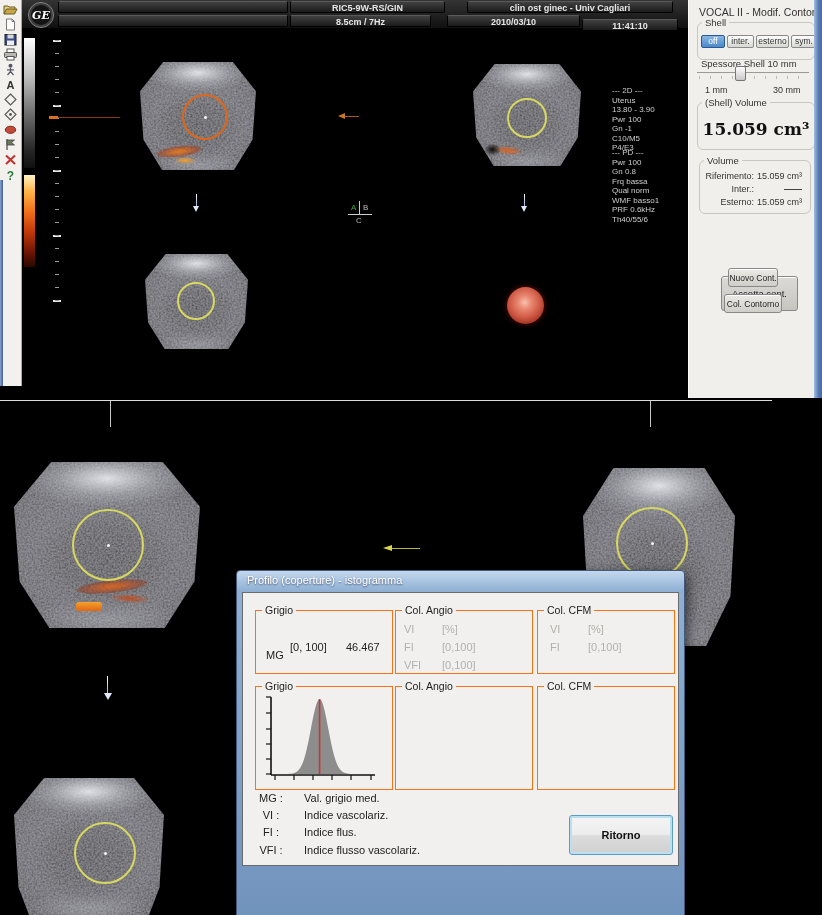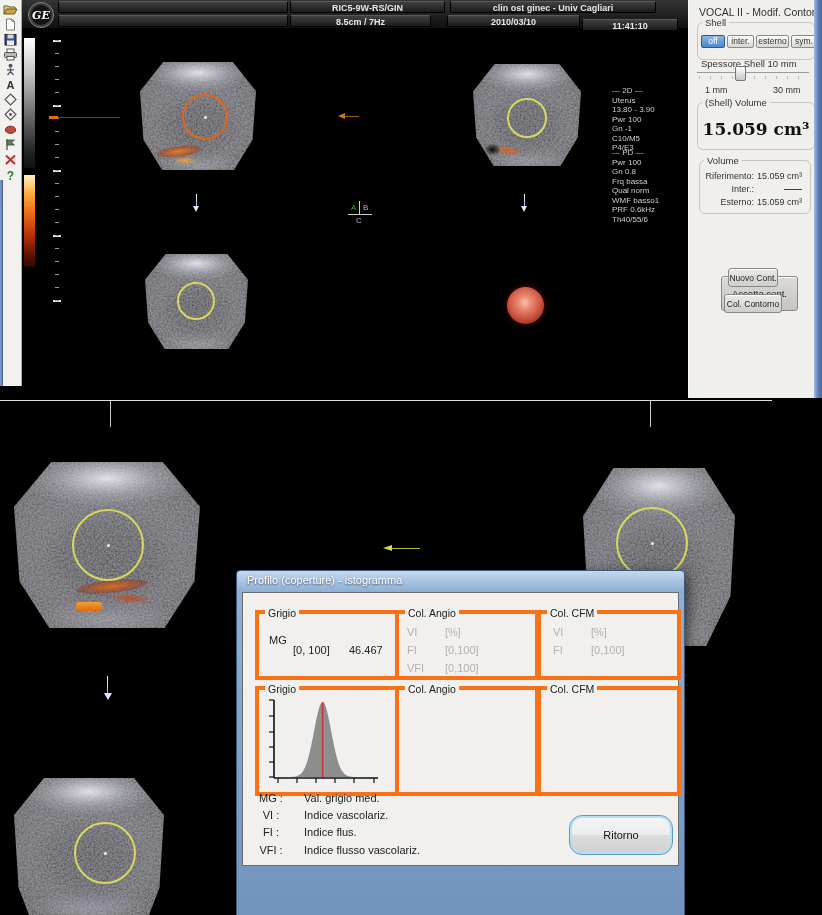--- a/index.html
+++ b/index.html
@@ -103,31 +103,31 @@
 
   
   #dialog{position:absolute;left:236px;top:570px;width:449px;height:388px;z-index:10;
           border:1px solid #41597a;border-radius:4px 4px 2px 2px;box-sizing:border-box;
           background:linear-gradient(#c4d8ee,#8fb0d4 20px,#7b9cc4 60%,#6d90ba);
           box-shadow:2px 4px 14px rgba(0,0,0,.65);}
   #dlg-title{position:absolute;left:10px;top:3px;color:#fff;font-size:11px;
           text-shadow:0 1px 2px rgba(0,0,40,.6);}
   #dlg-body{position:absolute;left:5px;top:21px;width:437px;height:274px;background:#f1f0ee;
           border:1px solid #6b6b6b;box-sizing:border-box;font-size:11px;color:#222;}
-  .dgrp{position:absolute;border:4px solid #f97316;}
+  .dgrp{position:absolute;border:1px solid #f97316;}
   .dgrp>.glabel{position:absolute;top:-7px;left:6px;background:#f1f0ee;padding:0 3px;
           font-size:10.5px;color:#222;line-height:12px;}
   .grayrow{position:absolute;color:#b3b1ac;}
   .leg-row{position:absolute;left:0;font-size:11px;color:#222;white-space:nowrap;}
   .leg-name{display:inline-block;width:56px;text-align:center;padding-right:5px;}
   #ritorno{position:absolute;left:326px;top:222px;width:102px;height:38px;
-          border:1px solid #5e9bc4;border-radius:13px;
+          border:1px solid #5e9bc4;border-radius:3px;
           background:linear-gradient(#f4f4f4,#ededed 48%,#dcdcdc 52%,#d0d0d0);
           box-shadow:0 0 0 2px #b8e0f0 inset;display:flex;align-items:center;justify-content:center;
-          font-size:11px;color:#111;}
+          font-size:11px;color:#111;font-weight:bold;}
   svg.hist{position:absolute;left:5px;top:6px;}
 </style>
 </head>
 <body>
 
 <svg width="0" height="0" style="position:absolute">
   <filter id="speckle" x="0" y="0" width="100%" height="100%">
     <feTurbulence type="fractalNoise" baseFrequency="0.55" numOctaves="2" seed="7" result="t"></feTurbulence>
     <feColorMatrix in="t" type="matrix" values="0 0 0 0 0.78  0 0 0 0 0.78  0 0 0 0 0.80  0 0 0 0.5 0" result="n"></feColorMatrix>
     <feBlend in="SourceGraphic" in2="n" mode="overlay"></feBlend>
@@ -135,21 +135,21 @@
 </svg>
 
 <div id="screen">
 
   <div id="header">
     <div class="ge-logo">
         <span>GE</span>
       </div>
     <div class="hcell" style="left:36px;top:1px;width:230px;"></div>
     <div class="hcell" style="left:268px;top:1px;width:155px;">RIC5-9W-RS/GIN</div>
-    <div class="hcell" style="left:428px;top:1px;width:206px;">clin ost ginec - Univ Cagliari</div>
+    <div class="hcell" style="left:445px;top:1px;width:206px;">clin ost ginec - Univ Cagliari</div>
     <div class="hcell" style="left:36px;top:15px;width:230px;"></div>
     <div class="hcell" style="left:268px;top:15px;width:141px;">8.5cm / 7Hz</div>
     <div class="hcell" style="left:425px;top:15px;width:133px;">2010/03/10</div>
     <div class="hcell" style="left:560px;top:19px;width:96px;">11:41:10</div>
   </div>
 
   <div id="toolbar">
     <svg class="tb-icon" viewBox="0 0 15 13">
         <path d="M1 11 V3 H5 L6 4 H12 V6" fill="#e8d084" stroke="#6a5a20" stroke-width="1"></path>
         <path d="M1 11 L3.5 6 H14 L11.5 11 Z" fill="#caa64a" stroke="#6a5a20" stroke-width="1"></path>
@@ -350,21 +350,21 @@
       <div class="stem" style="height:17px;"></div>
       <div class="head" style="top:17px;border-left-width:4px;border-right-width:4px;border-top-width:7px;"></div>
     </div>
 
   <div id="dialog">
     <div id="dlg-title">Profilo (coperture) - istogramma</div>
     <div id="dlg-body">
 
       <div class="dgrp" style="left:12px;top:17px;width:136px;height:62px;">
         <span class="glabel">Grigio</span>
-        <span class="abs" style="left:10px;top:20px;text-align:center;">MG</span>
+        <span class="abs" style="left:10px;top:38px;text-align:center;">MG</span>
         <span class="abs" style="left:34px;top:30px;">[0, 100]</span>
         <span class="abs" style="left:90px;top:30px;">46.467</span>
       </div>
 
       <div class="dgrp" style="left:152px;top:17px;width:136px;height:62px;">
         <span class="glabel">Col. Angio</span>
         <span class="grayrow" style="left:8px;top:12px;">VI</span>
         <span class="grayrow" style="left:46px;top:12px;">[%]</span>
         <span class="grayrow" style="left:8px;top:30px;">FI</span>
         <span class="grayrow" style="left:46px;top:30px;">[0,100]</span>

